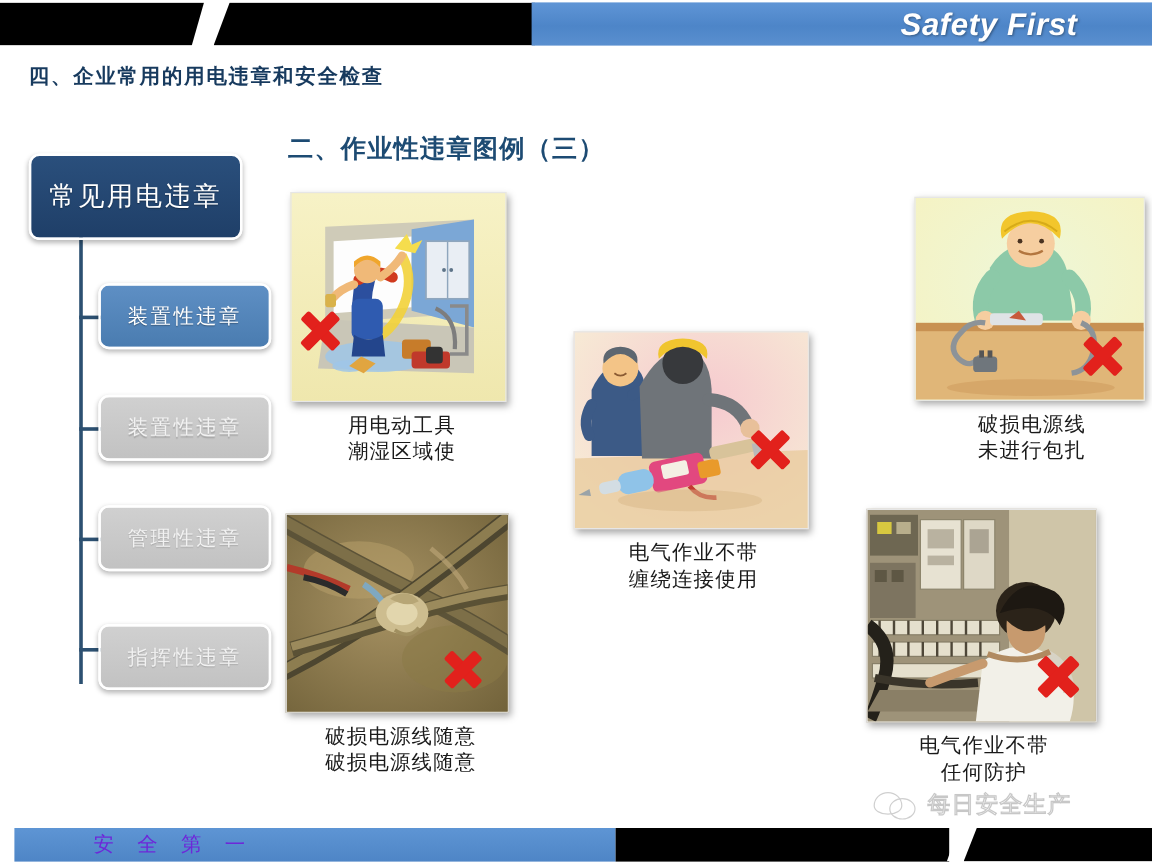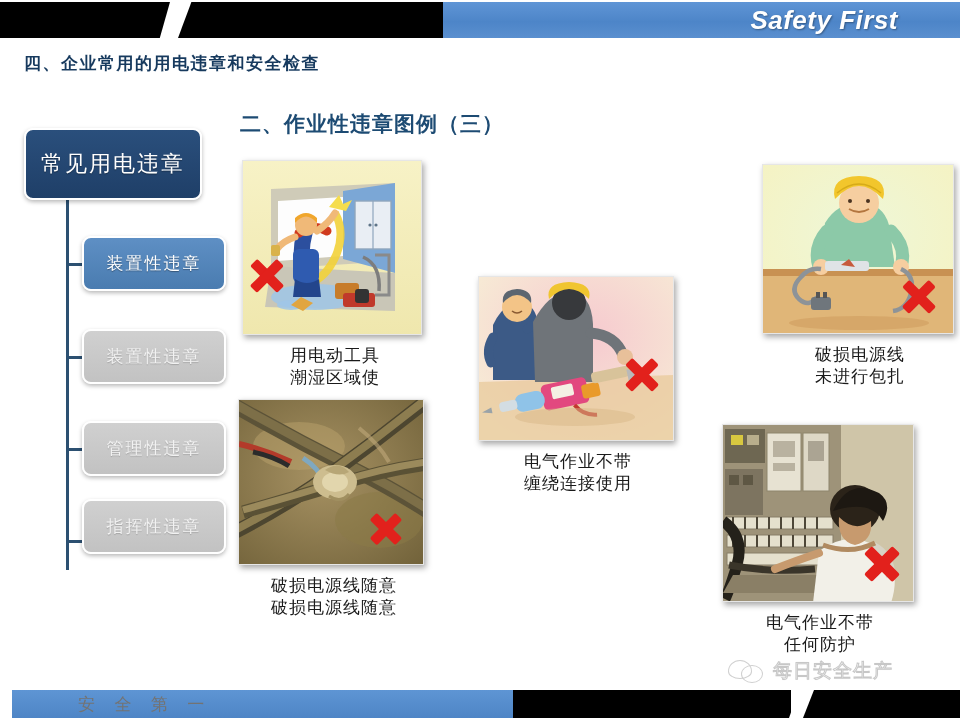--- a/index.html
+++ b/index.html
@@ -62,21 +62,21 @@
      width:calc(var(--s)*0.95);height:calc(var(--s)*0.26);background:#e2211c;
      border-radius:2px;transform-origin:50% 50%;}
   .xm::before{transform:translate(-50%,-50%) rotate(45deg);}
   .xm::after{transform:translate(-50%,-50%) rotate(-45deg);}
 
   
   .footer{position:absolute;left:0;top:688px;width:960px;height:32px;background:#ffffff;}
   .ftr-blue{position:absolute;left:12px;top:2px;width:501px;height:28px;
         background:linear-gradient(180deg,#5e95d4 0%,#4e85c6 100%);}
   .ftr-text{position:absolute;left:78px;top:2px;height:28px;line-height:28px;
-        color:#737373;font-size:17px;letter-spacing:7px;
+        color:#6d28d9;font-size:17px;letter-spacing:7px;
         font-family:"DejaVu Serif","Liberation Serif",serif;}
   .ftr-black-a{position:absolute;left:513px;top:2px;width:278px;height:28px;background:#000;}
   .ftr-black-b{position:absolute;left:803px;top:2px;width:157px;height:28px;background:#000;
         clip-path:polygon(7% 0,100% 0,100% 100%,0 100%);}
   .ftr-slash{position:absolute;left:789px;top:2px;width:18px;height:28px;background:#ffffff;
         clip-path:polygon(55% 0,100% 0,45% 100%,0 100%);}
 
   
   .watermark{position:absolute;left:728px;top:658px;display:flex;align-items:center;gap:7px;
         opacity:.55;}
@@ -116,21 +116,21 @@
 
     <div class="node node-child node-active" style="top:118px">
       <span>装置性违章</span>
     </div>
     <div class="node node-child node-dim" style="top:211px">
       <span>装置性违章</span>
     </div>
     <div class="node node-child node-dim" style="top:303px">
       <span>管理性违章</span>
     </div>
-    <div class="node node-child node-dim" style="top:381px">
+    <div class="node node-child node-dim" style="top:402px">
       <span>指挥性违章</span>
     </div>
   </div>
 
   <div class="main-title">二、作业性违章图例（三）</div>
 
   <div class="card" style="left:242px;top:160px;width:186px;">
     <div class="photo" style="width:180px;height:175px;background:#f4efc2;">
       <svg viewBox="0 0 180 175" width="180" height="175">
         <defs>
@@ -252,21 +252,21 @@
         <ellipse cx="96" cy="158" rx="70" ry="7" fill="#c89152" opacity=".4"></ellipse>
       </svg>
       <div class="xm" style="--s:40px;left:136px;top:112px"></div>
     </div>
     <div class="caption">
       <div>破损电源线</div>
       <div>未进行包扎</div>
     </div>
   </div>
 
-  <div class="card" style="left:238px;top:399px;width:192px;">
+  <div class="card" style="left:238px;top:428px;width:192px;">
     <div class="photo" style="width:186px;height:166px;background:#8a7a4e;">
       <svg viewBox="0 0 186 166" width="186" height="166">
         <defs>
           <radialGradient id="g4" cx="45%" cy="45%" r="80%">
             <stop offset="0" stop-color="#a79263"></stop>
               <stop offset="1" stop-color="#6f6038"></stop>
           </radialGradient>
         </defs>
         <rect width="186" height="166" fill="url(#g4)"></rect>
         <ellipse cx="60" cy="46" rx="46" ry="24" fill="#b9a26c" opacity=".5"></ellipse>

